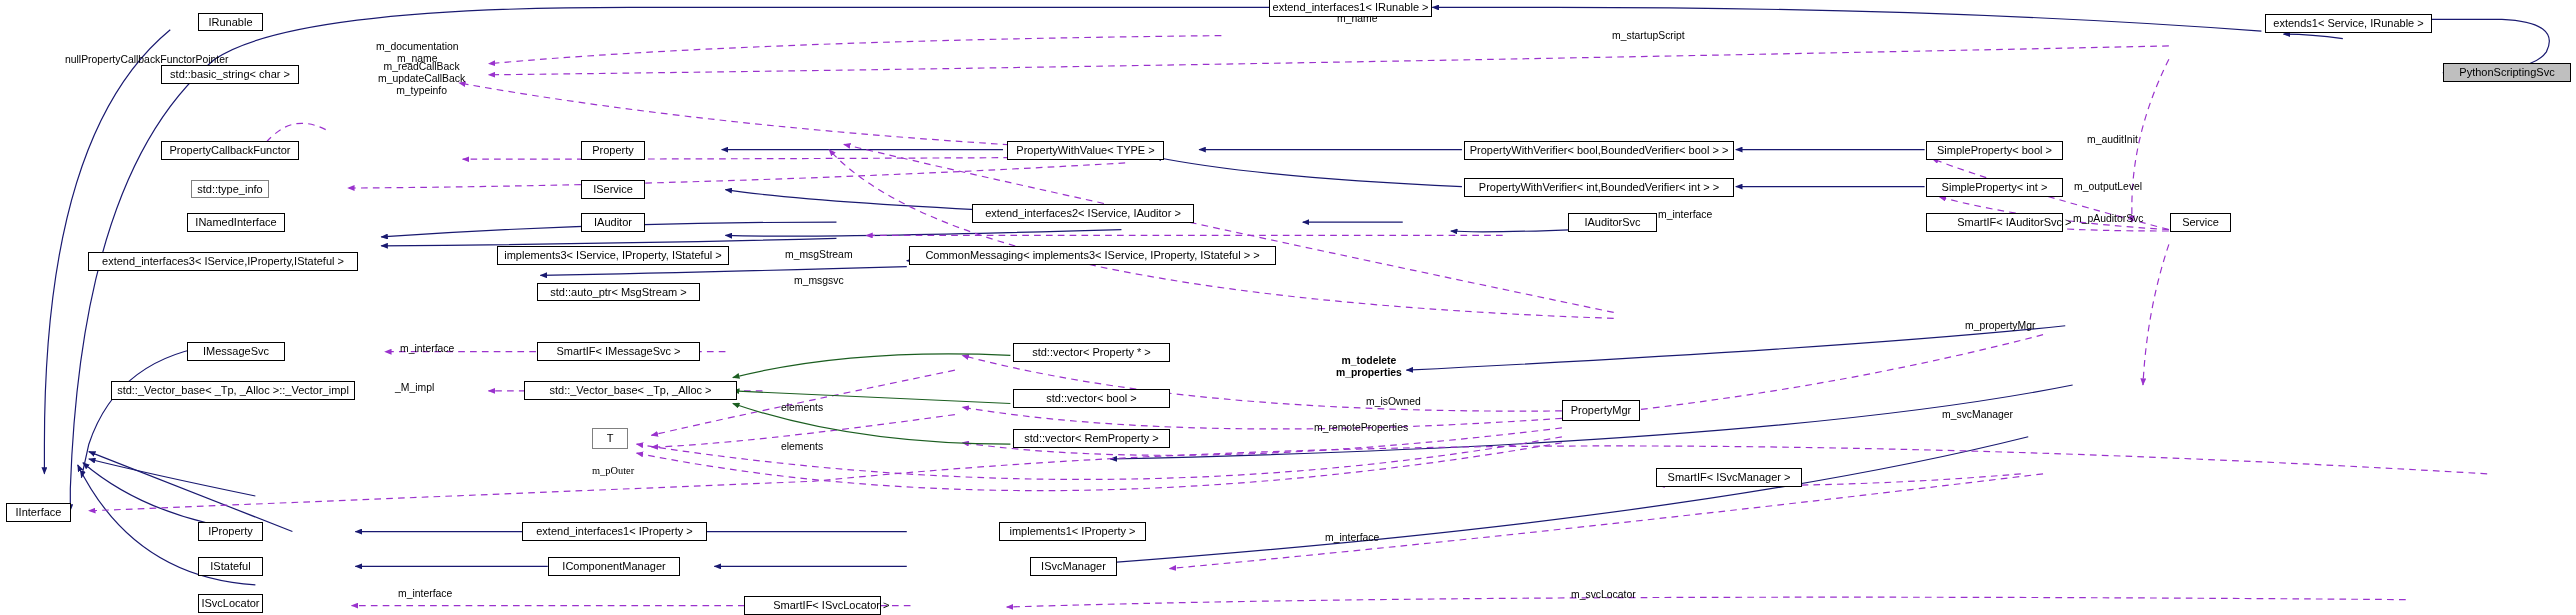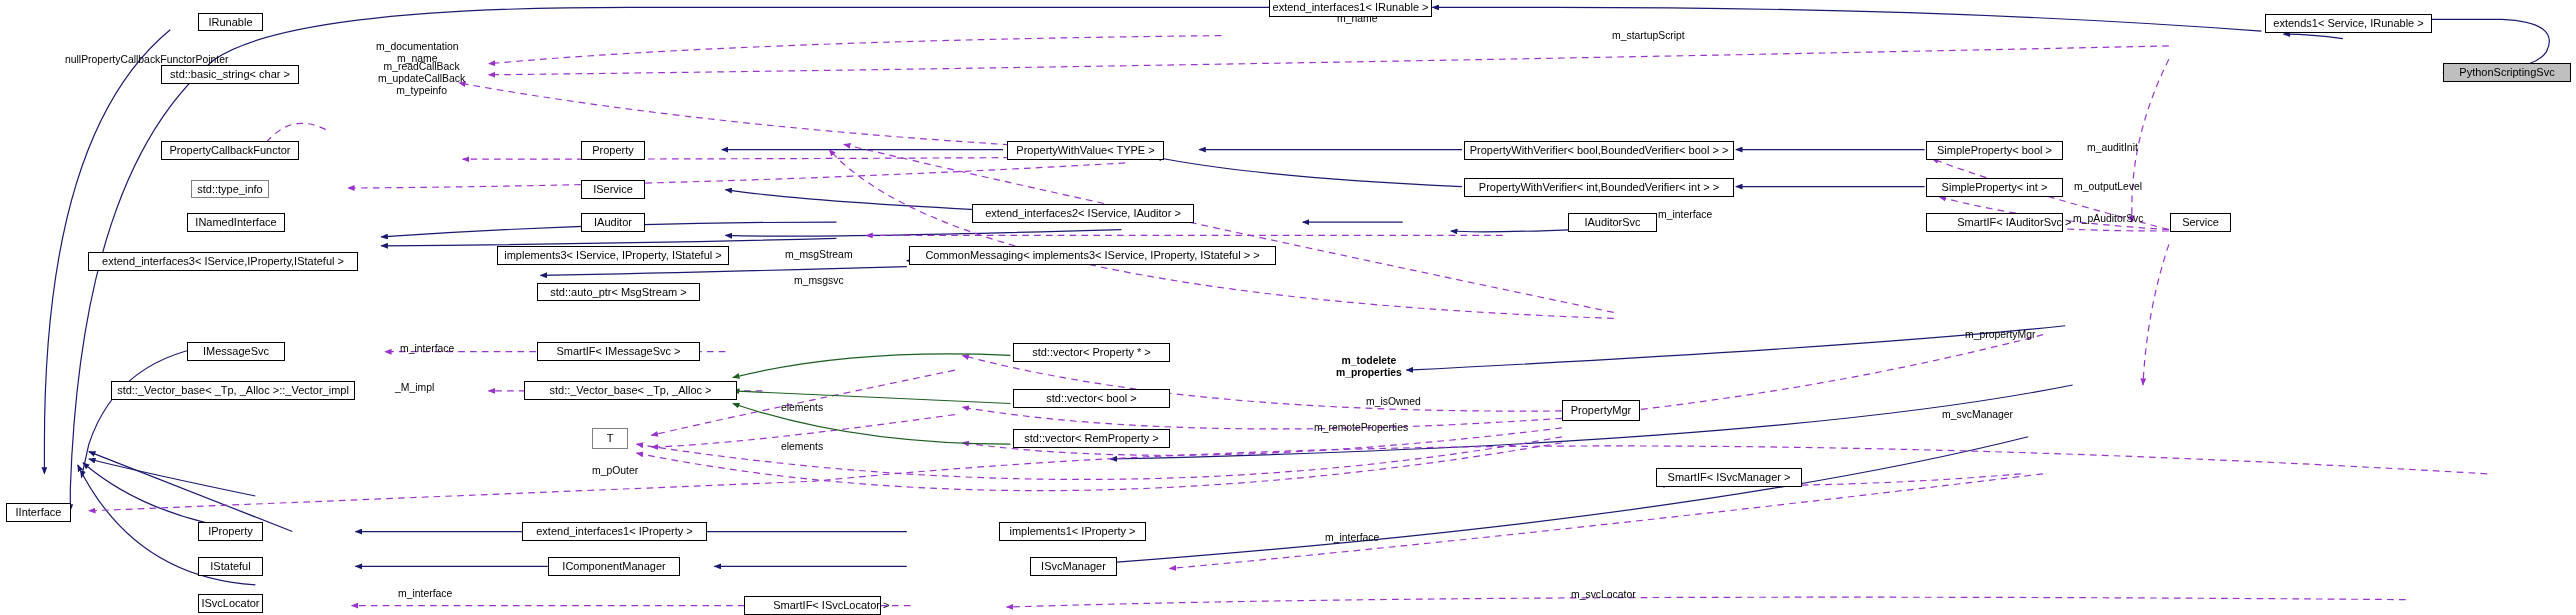--- a/index.html
+++ b/index.html
@@ -287,35 +287,35 @@
     </div>
 
   <div class="edge-label" style="left:1337px;top:13.3px;"><span>m_name</span></div>
   <div class="edge-label" style="left:1612px;top:30px;"><span>m_startupScript</span></div>
   <div class="edge-label" style="left:376px;top:41px;white-space:pre-line;"><span>m_documentation
 m_name</span></div>
   <div class="edge-label" style="left:65px;top:54px;"><span>nullPropertyCallbackFunctorPointer</span></div>
   <div class="edge-label" style="left:378px;top:61px;white-space:pre-line;"><span>m_readCallBack
 m_updateCallBack
 m_typeinfo</span></div>
-  <div class="edge-label" style="left:2087px;top:142px;"><span>m_auditInit</span></div>
+  <div class="edge-label" style="left:2087px;top:134px;"><span>m_auditInit</span></div>
   <div class="edge-label" style="left:2074px;top:181px;"><span>m_outputLevel</span></div>
   <div class="edge-label" style="left:1658px;top:209px;"><span>m_interface</span></div>
   <div class="edge-label" style="left:2073px;top:213px;"><span>m_pAuditorSvc</span></div>
   <div class="edge-label" style="left:785px;top:249px;"><span>m_msgStream</span></div>
   <div class="edge-label" style="left:794px;top:275px;"><span>m_msgsvc</span></div>
-  <div class="edge-label" style="left:1965px;top:329px;text-align:center;"><span>m_propertyMgr</span></div>
+  <div class="edge-label" style="left:1965px;top:320px;text-align:center;"><span>m_propertyMgr</span></div>
   <div class="edge-label" style="left:400px;top:343px;"><span>m_interface</span></div>
   <div class="edge-label" style="left:1336px;top:355px;white-space:pre-line;text-align:center;font-weight:bold;"><span>m_todelete
 m_properties</span></div>
   <div class="edge-label" style="left:395px;top:382px;"><span>_M_impl</span></div>
   <div class="edge-label" style="left:781px;top:402px;"><span>elements</span></div>
   <div class="edge-label" style="left:1366px;top:396px;"><span>m_isOwned</span></div>
   <div class="edge-label" style="left:1942px;top:409px;"><span>m_svcManager</span></div>
   <div class="edge-label" style="left:1314px;top:422px;"><span>m_remoteProperties</span></div>
   <div class="edge-label" style="left:781px;top:441px;"><span>elements</span></div>
-  <div class="edge-label" style="left:592px;top:465px;"><span>m_pOuter</span></div>
+  <div class="edge-label" style="left:592px;top:465px;font-family:Liberation Serif, serif;"><span>m_pOuter</span></div>
   <div class="edge-label" style="left:1325px;top:532px;"><span>m_interface</span></div>
   <div class="edge-label" style="left:398px;top:588px;"><span>m_interface</span></div>
   <div class="edge-label" style="left:1571px;top:589px;"><span>m_svcLocator</span></div>
 
 </div>
 
 
 </body></html>

